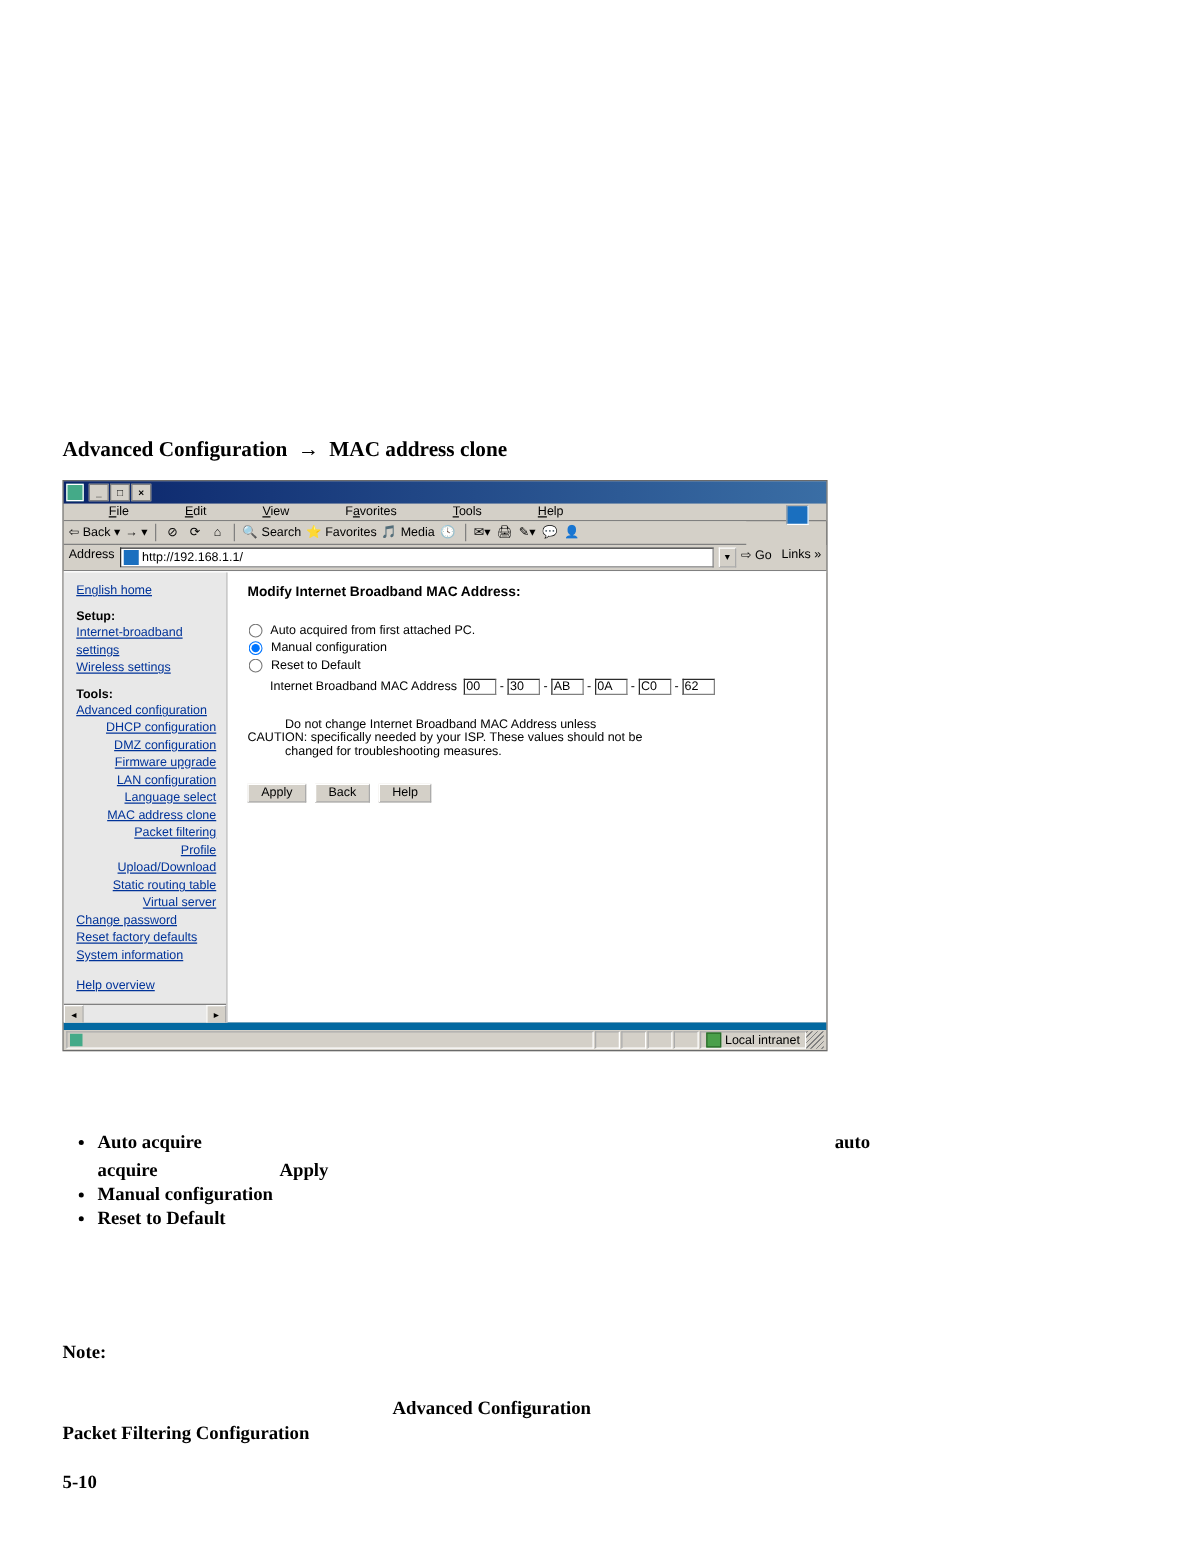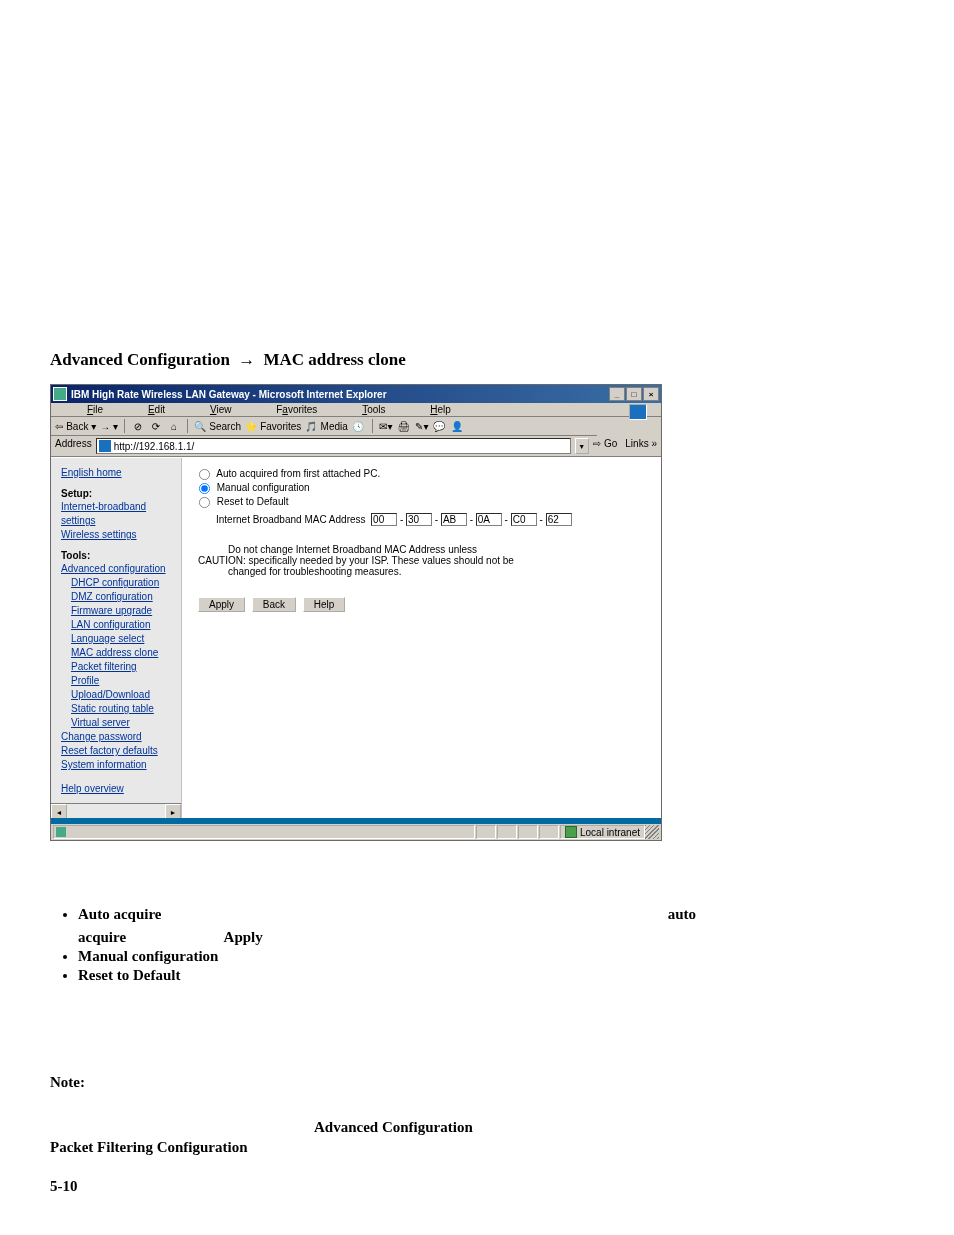--- a/index.html
+++ b/index.html
@@ -91,21 +91,21 @@
     display:flex; background:#fff; height:360px;
     border-top:1px solid #fff;
   }
   .sidebar {
     width:131px; background:#e8e8e8; padding:8px 8px 8px 10px;
     box-sizing:border-box; border-right:1px solid #c0c0c0;
     overflow:hidden; position:relative;
   }
   .sidebar a { color:#003399; text-decoration:underline; font-size:10px; display:block; line-height:14px; }
   .sidebar .hdr { font-weight:bold; font-size:10px; color:#000; margin-top:8px; margin-bottom:1px; text-decoration:none; display:block; }
-  .sidebar .indent { margin-left:10px; }
+  .sidebar .indent { margin-left:10px;text-align:right; }
   .sidebar .restart-btn {
     margin-top:28px; width:130px; height:18px;
     background:#d4d0c8; border:1px outset #fff;
     font-size:10px; display:flex; align-items:center; justify-content:center;
   }
   .sidebar .hscroll {
     position:absolute; bottom:0; left:0; right:0; height:14px;
     background:#d4d0c8; border-top:1px solid #808080;
     display:flex;
   }
@@ -155,21 +155,20 @@
 
 <div class="section-title">
   <span>Advanced Configuration</span>
   <span class="arrow">→</span>
   <span>MAC address clone</span>
 </div>
 
 <div class="ie-window">
   <div class="titlebar">
     <span class="tb-icon"></span>
-    <span class="tb-title">IBM High Rate Wireless LAN Gateway - Microsoft Internet Explorer</span>
     <div class="tb-btns">
       <div class="tb-btn">_</div>
       <div class="tb-btn">□</div>
       <div class="tb-btn">×</div>
     </div>
   </div>
   <div class="menubar">
     <span><u>F</u>ile</span>
     <span><u>E</u>dit</span>
     <span><u>V</u>iew</span>
@@ -233,20 +232,21 @@
       <a style="margin-top:10px">Help overview</a>
       <div class="restart-btn">Restart wireless gateway</div>
       <div class="hscroll">
         <div class="sb-btn">◄</div>
         <div class="sb-track"></div>
         <div class="sb-btn">►</div>
       </div>
     </div>
 
     <div class="main">
+      <div class="mtitle">Modify Internet Broadband MAC Address:</div>
       <div class="radio-row">
         <input type="radio" style="">
         <span>Auto acquired from first attached PC.</span>
       </div>
       <div class="radio-row">
         <input type="radio" checked="" style="">
         <span>Manual configuration</span>
       </div>
       <div class="radio-row">
         <input type="radio" style="">

